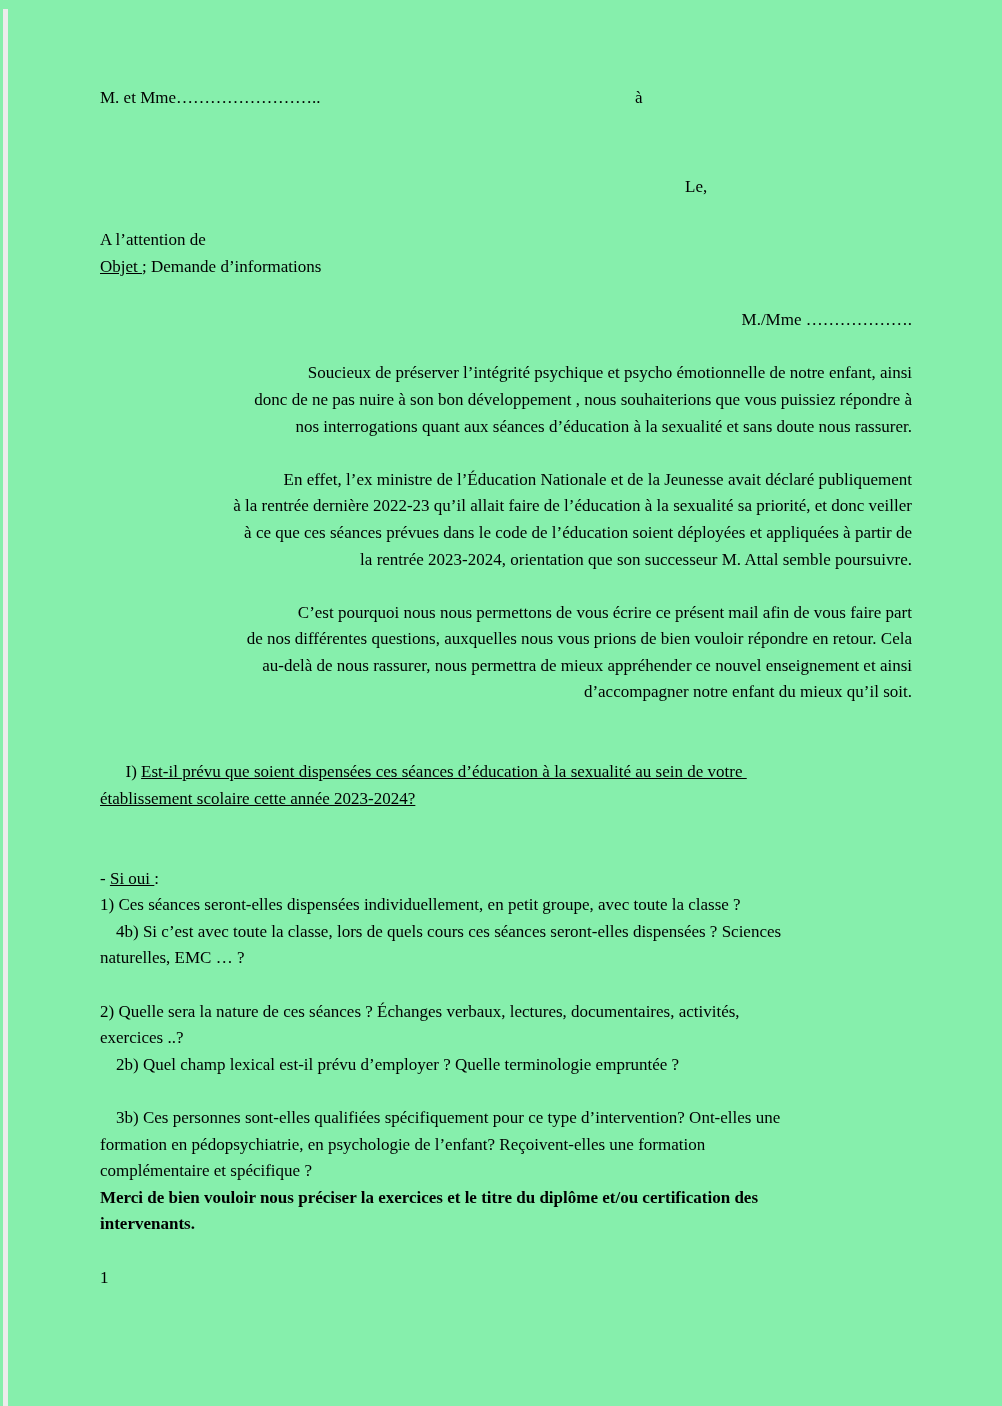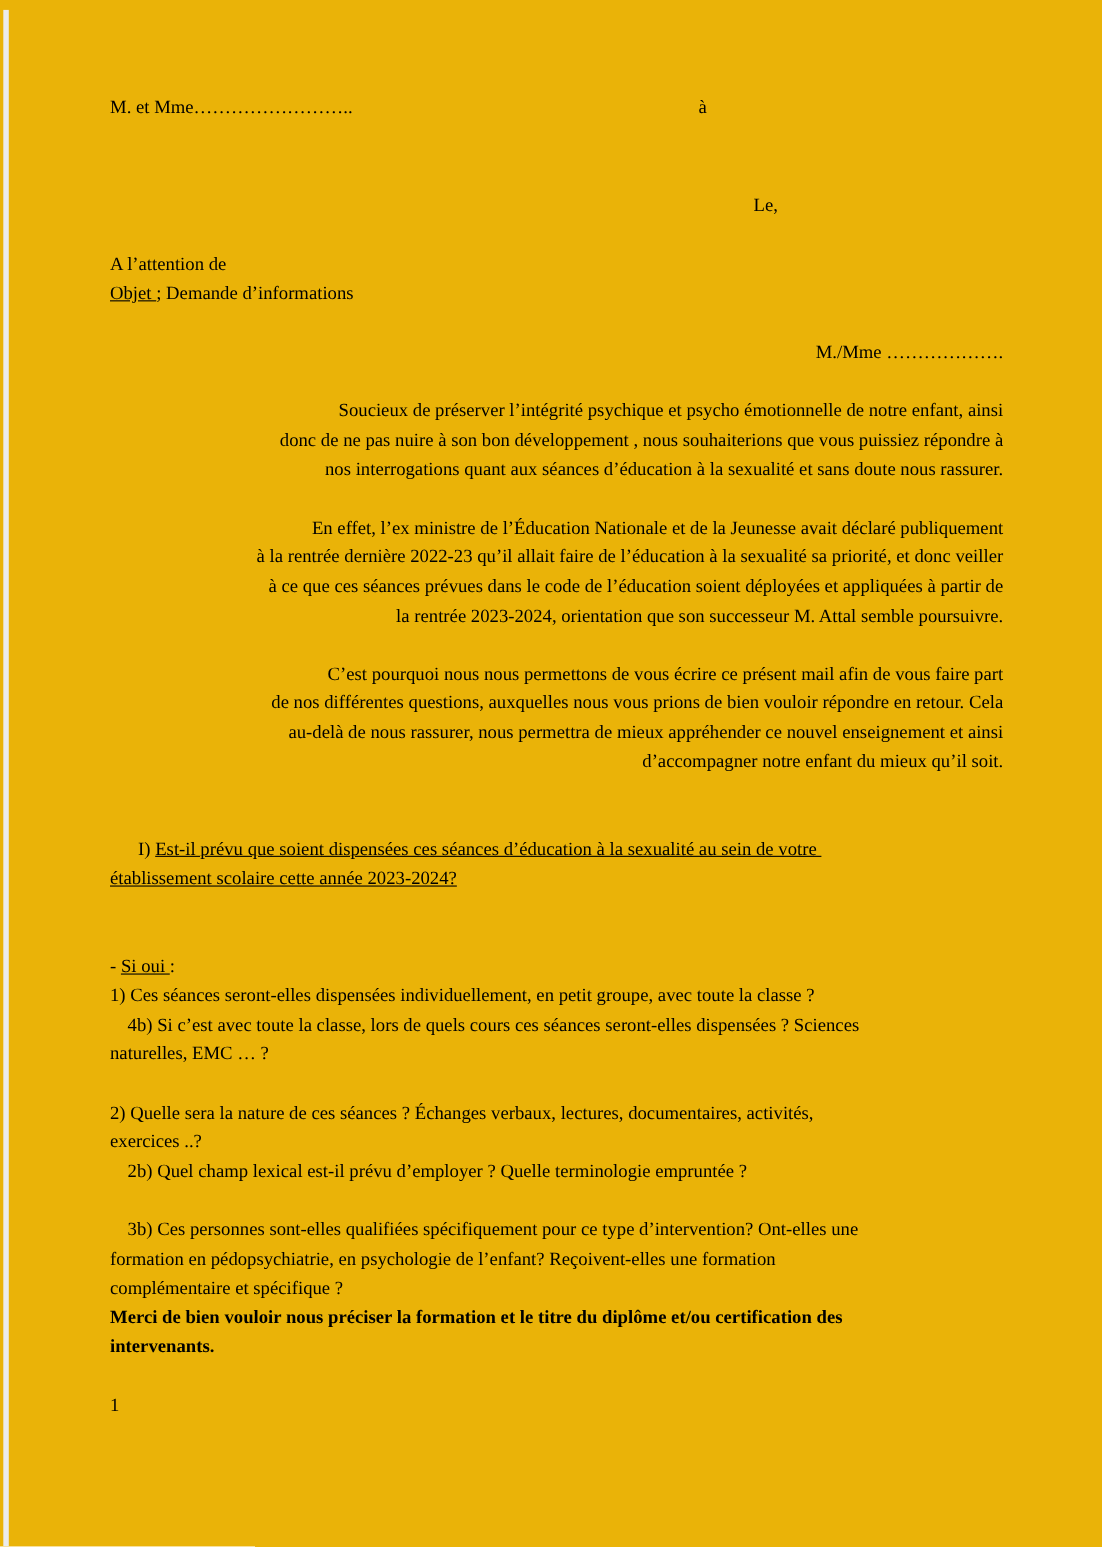--- a/index.html
+++ b/index.html
@@ -1,21 +1,21 @@
 <!DOCTYPE html>
 <html lang="fr"><head>
 <meta charset="utf-8">
 <style>
   * { margin: 0; padding: 0; box-sizing: border-box; }
   html, body { background: #ffffff; }
   .page {
     position: relative;
     width: 1002px;
     height: 1406px;
-    background: #eab308;
+    background: #86efac;
     color: #000000;
     font-family: "Liberation Serif", "DejaVu Serif", serif;
     font-size: 17px;
     line-height: 26.6px;
     overflow: hidden;
   }
   .page-edge {
     position: absolute;
     left: 3px;
     top: 9px;
@@ -112,21 +112,21 @@
 
     <div class="pre">2) Quelle sera la nature de ces séances ? Échanges verbaux, lectures, documentaires, activités,
 exercices ..?</div>
     <div class="pre subitem">2b) Quel champ lexical est-il prévu d’employer ? Quelle terminologie empruntée ?</div>
 
     <div class="blank"></div>
 
     <div class="pre subitem">3b) Ces personnes sont-elles qualifiées spécifiquement pour ce type d’intervention? Ont-elles une
 formation en pédopsychiatrie, en psychologie de l’enfant? Reçoivent-elles une formation
 complémentaire et spécifique ?</div>
-    <div class="pre bold">Merci de bien vouloir nous préciser la formation et le titre du diplôme et/ou certification des
+    <div class="pre bold">Merci de bien vouloir nous préciser la exercices et le titre du diplôme et/ou certification des
 intervenants.</div>
 
     <div class="blank"></div>
 
     <div>1</div>
 
   </div>
 </div>
 
 </body></html>

